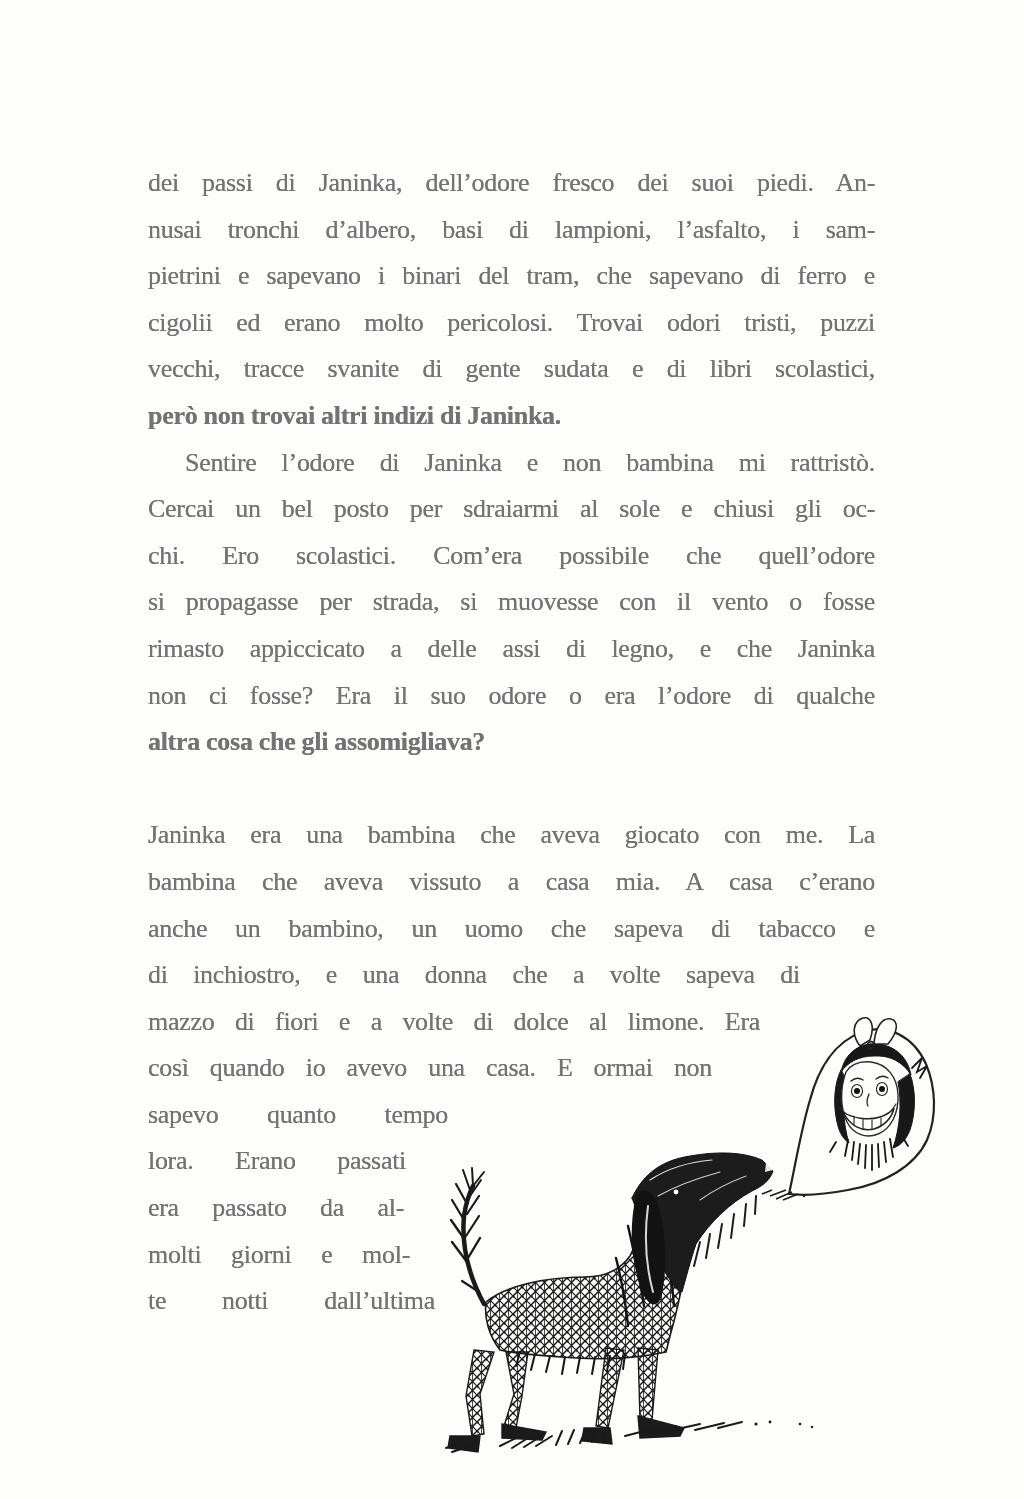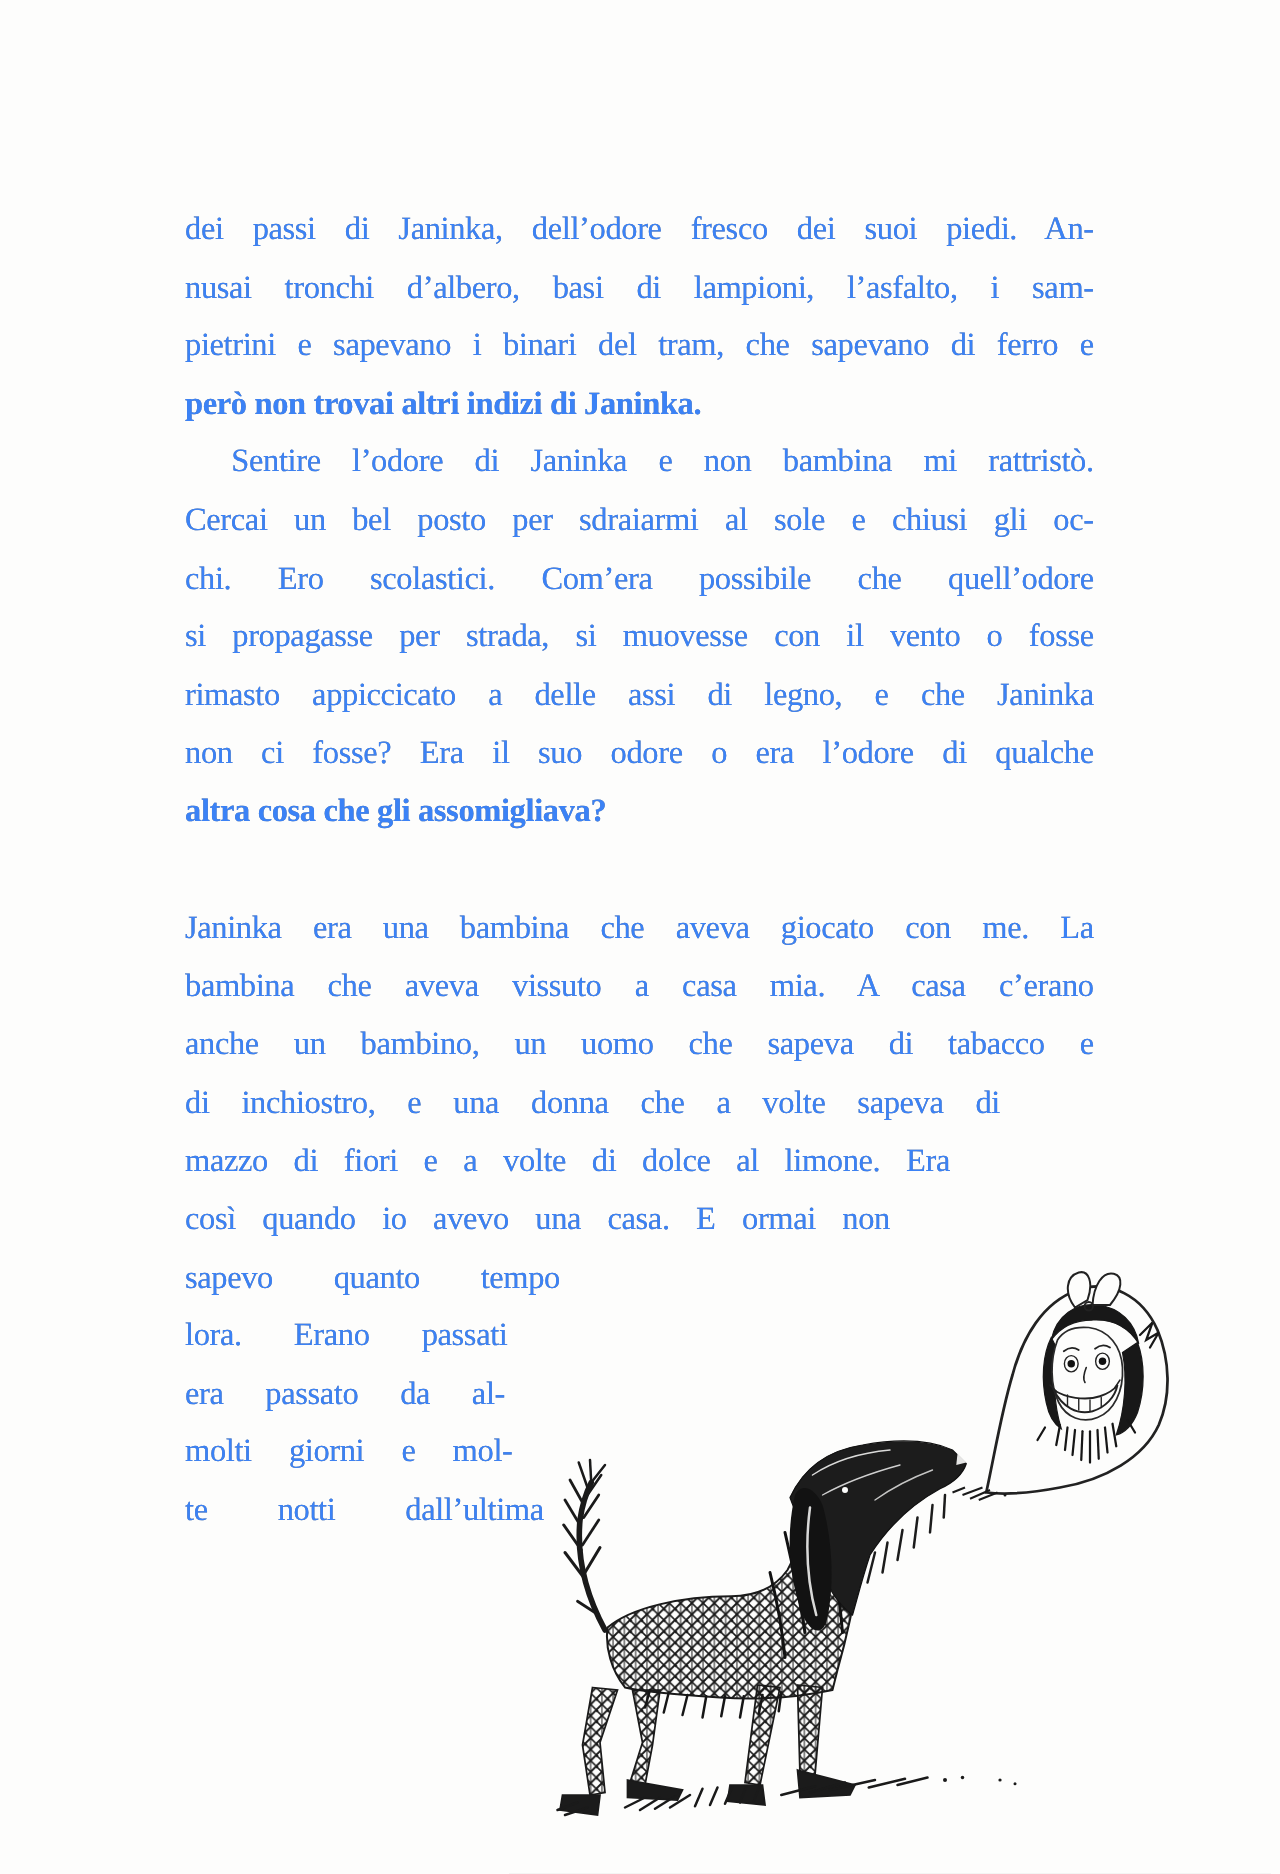--- a/index.html
+++ b/index.html
@@ -3,21 +3,21 @@
 <meta charset="utf-8">
 <style>
   html,body{margin:0;padding:0;background:#e8e8e8;}
   .page{
     position:relative;width:1024px;height:1499px;margin:0 auto;
     background:#fdfdfc;overflow:hidden;
     font-family:"Liberation Serif","DejaVu Serif",serif;
   }
   .textcol{
     position:absolute;left:148px;top:160px;width:727px;
-    font-size:26px;line-height:46.6px;color:#3b82f6;
+    font-size:26px;line-height:46.6px;color:#737373;
     letter-spacing:-0.3px;
     text-shadow:0 0 0.5px rgba(20,20,20,0.55);
   }
   .ln{
     text-align:justify;
     text-align-last:justify;
     white-space:normal;
   }
   .ln.last{text-align-last:left;font-weight:bold;}
   .ln.ind{padding-left:37px;}
@@ -228,20 +228,22 @@
       </g>
     </g>
   </svg>
 
   <div class="textcol">
 
     <div class="para">
       <div class="ln">dei passi di Janinka, dell’odore fresco dei suoi piedi. An-</div>
       <div class="ln">nusai tronchi d’albero, basi di lampioni, l’asfalto, i sam-</div>
       <div class="ln">pietrini e sapevano i binari del tram, che sapevano di ferro e</div>
+      <div class="ln">cigolii ed erano molto pericolosi. Trovai odori tristi, puzzi</div>
+      <div class="ln">vecchi, tracce svanite di gente sudata e di libri scolastici,</div>
       <div class="ln last">però non trovai altri indizi di Janinka.</div>
     </div>
 
     <div class="para">
       <div class="ln ind">Sentire l’odore di Janinka e non bambina mi rattristò.</div>
       <div class="ln">Cercai un bel posto per sdraiarmi al sole e chiusi gli oc-</div>
       <div class="ln">chi. Ero scolastici. Com’era possibile che quell’odore</div>
       <div class="ln">si propagasse per strada, si muovesse con il vento o fosse</div>
       <div class="ln">rimasto appiccicato a delle assi di legno, e che Janinka</div>
       <div class="ln">non ci fosse? Era il suo odore o era l’odore di qualche</div>

